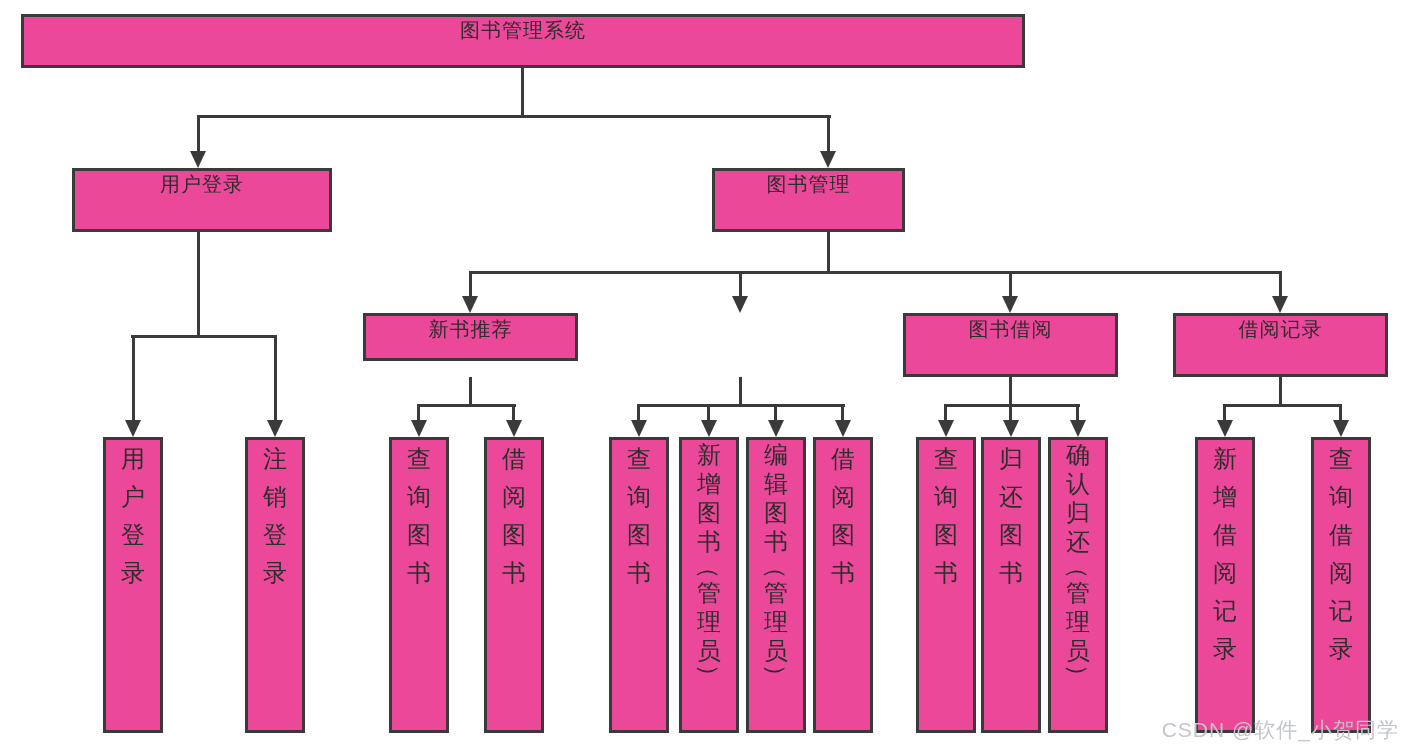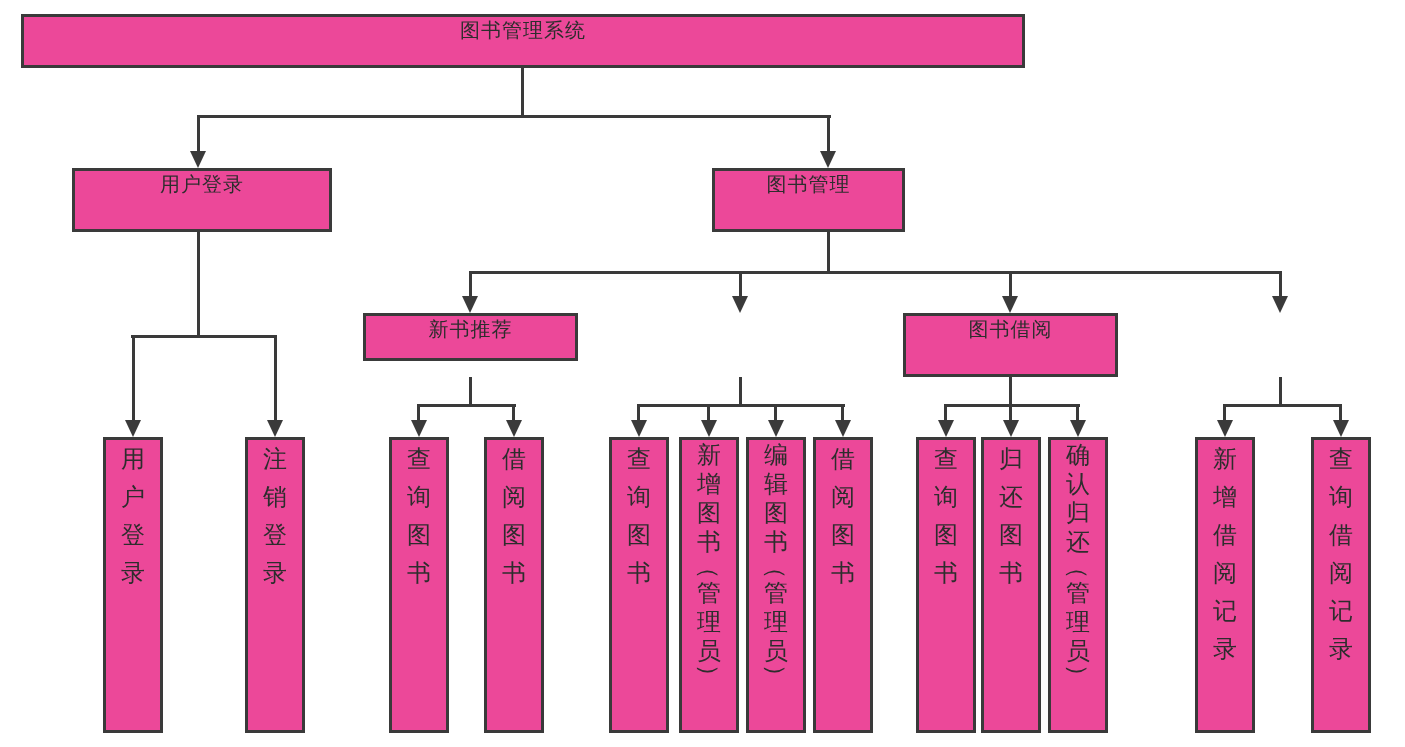--- a/index.html
+++ b/index.html
@@ -75,20 +75,23 @@
   <div class="arrow" style="left:1002px;top:296px;"></div>
   <div class="vline" style="left:1279px;top:271px;height:28px;"></div>
   <div class="arrow" style="left:1272px;top:296px;"></div>
 
   <div class="box" style="left:363px;top:313px;width:215px;height:48px;">
     <span class="lvl-label">新书推荐</span>
   </div>
   <div class="box" style="left:903px;top:313px;width:215px;height:64px;">
     <span class="lvl-label">图书借阅</span>
   </div>
+  <div class="box" style="left:1173px;top:313px;width:215px;height:64px;">
+    <span class="lvl-label">借阅记录</span>
+  </div>
 
   <div class="vline" style="left:469px;top:377px;height:30px;"></div>
   <div class="hline" style="left:417px;top:404px;width:99px;"></div>
   <div class="vline" style="left:417px;top:404px;height:18px;"></div>
   <div class="arrow" style="left:411px;top:420px;"></div>
   <div class="vline" style="left:512px;top:404px;height:18px;"></div>
   <div class="arrow" style="left:506px;top:420px;"></div>
 
   <div class="vline" style="left:739px;top:377px;height:30px;"></div>
   <div class="hline" style="left:637px;top:404px;width:208px;"></div>
@@ -234,14 +237,15 @@
       <span class="vtext">
         <span class="vchar">查</span>
         <span class="vchar">询</span>
         <span class="vchar">借</span>
         <span class="vchar">阅</span>
         <span class="vchar">记</span>
         <span class="vchar">录</span>
       </span>
     </div>
 
+  <div class="watermark">CSDN @软件_小贺同学</div>
 
 </div>
 
 </body></html>

